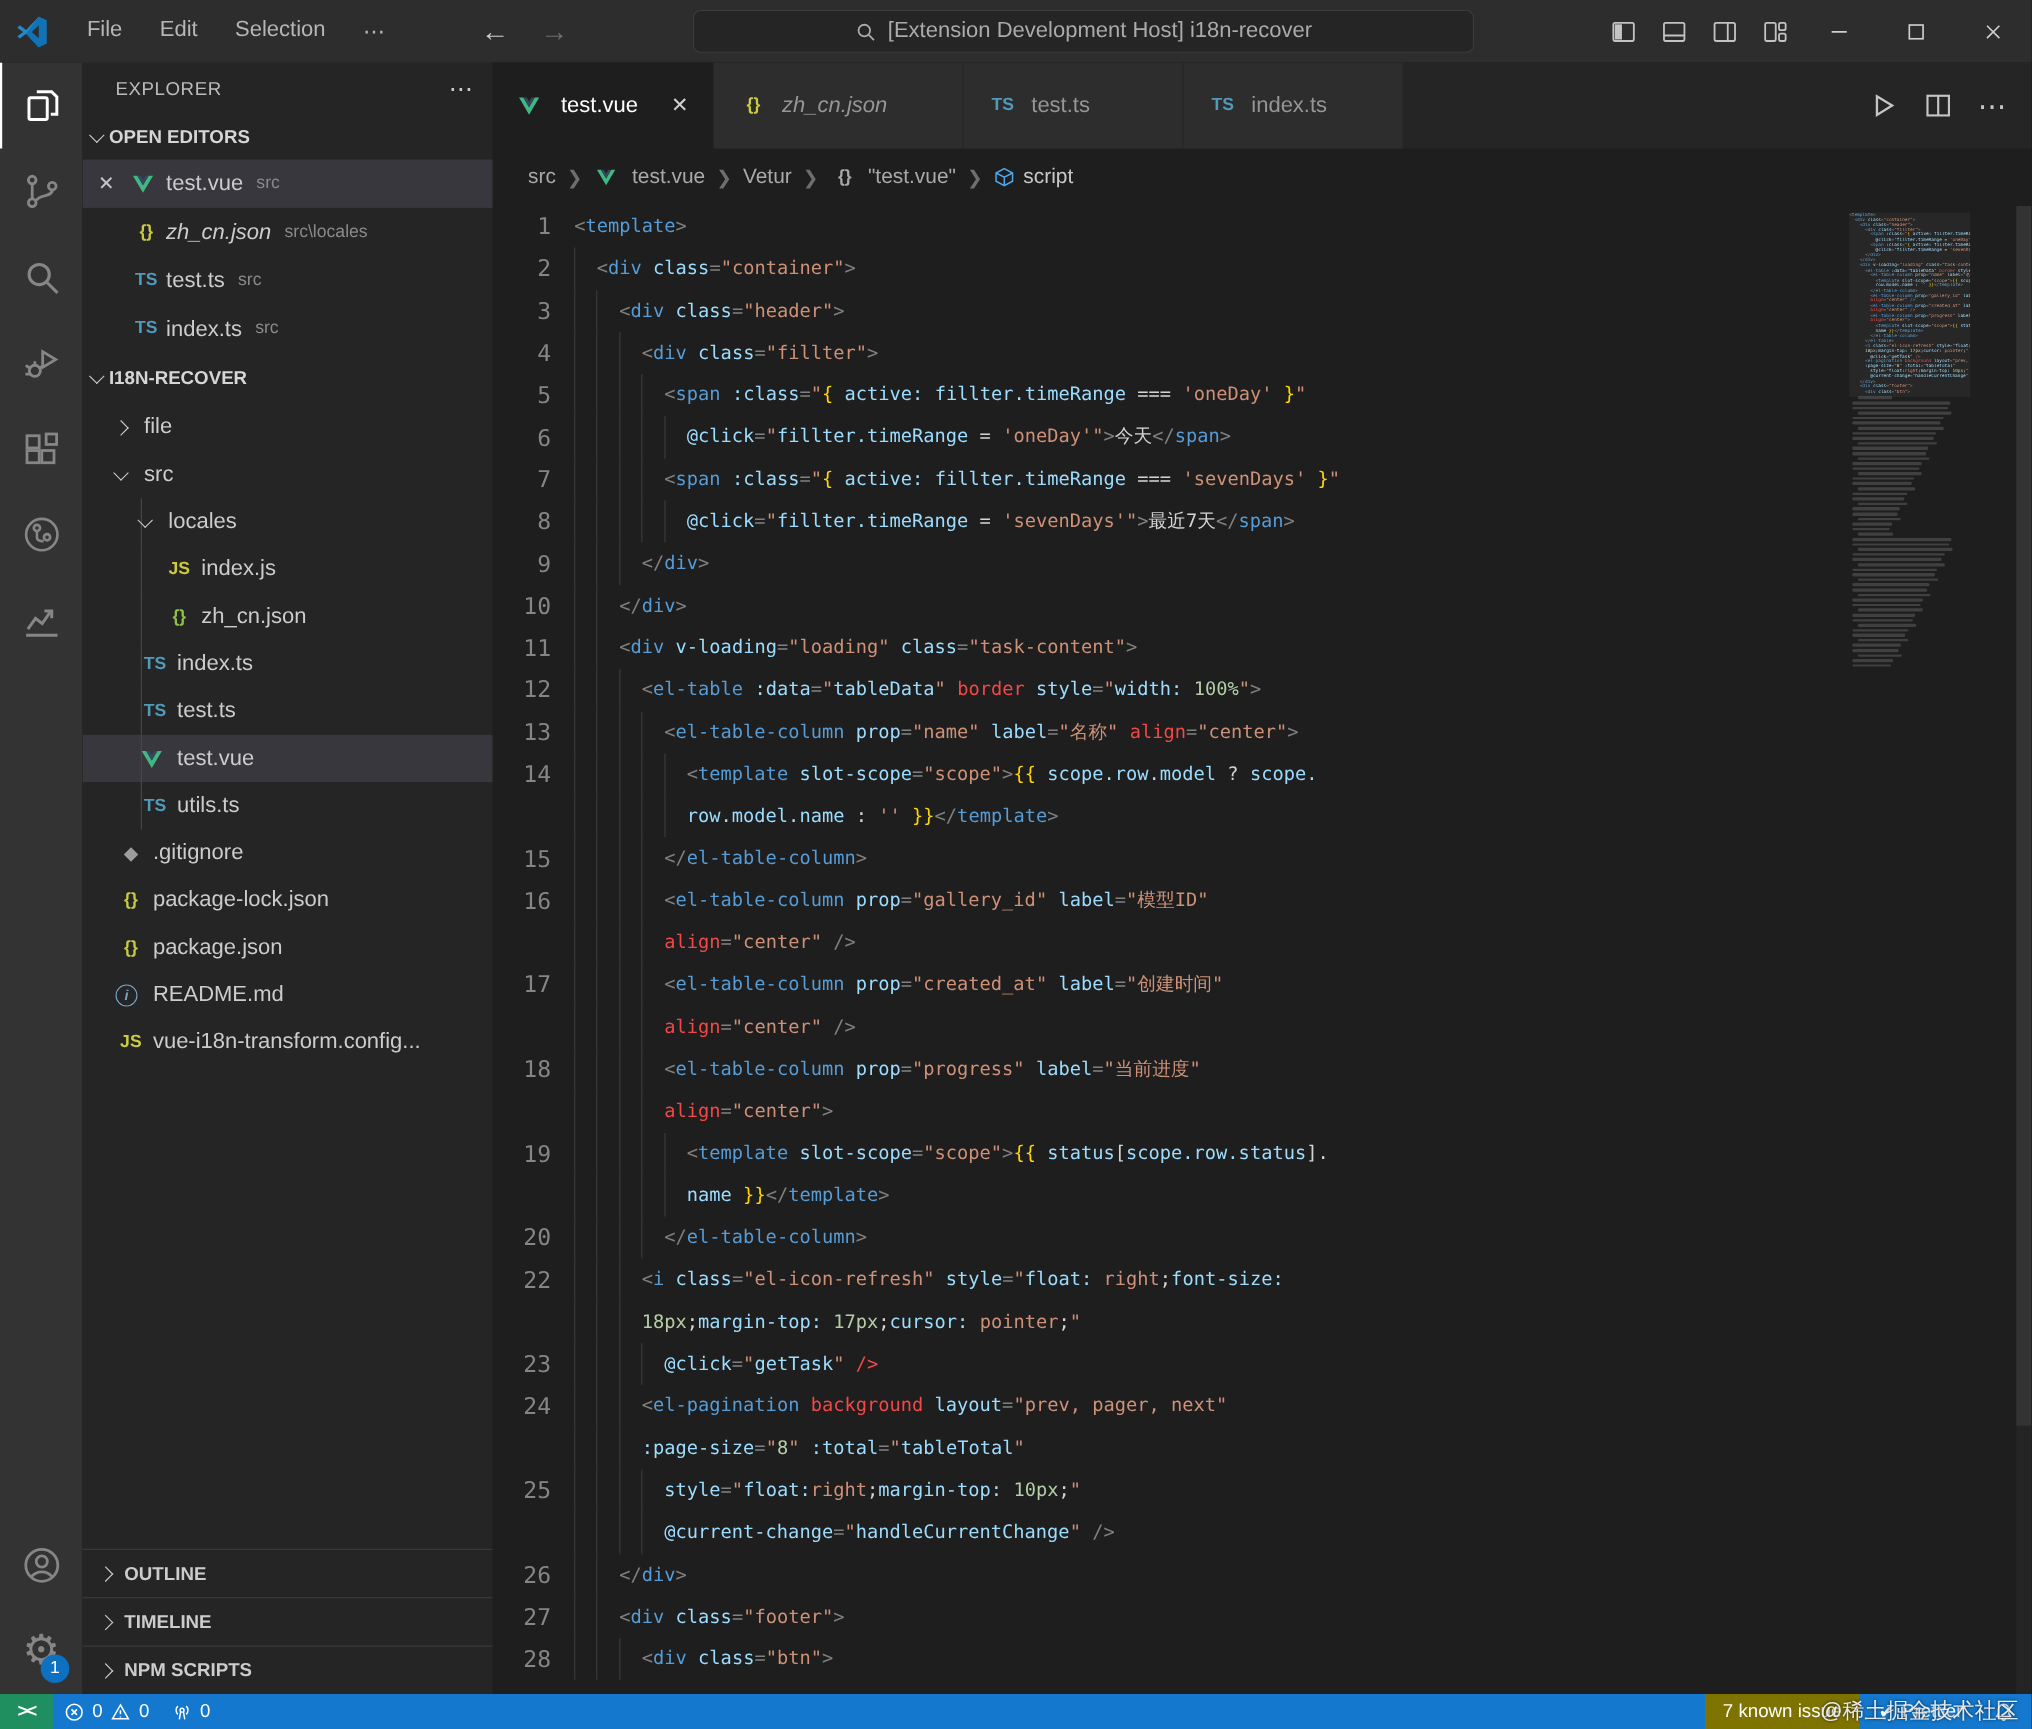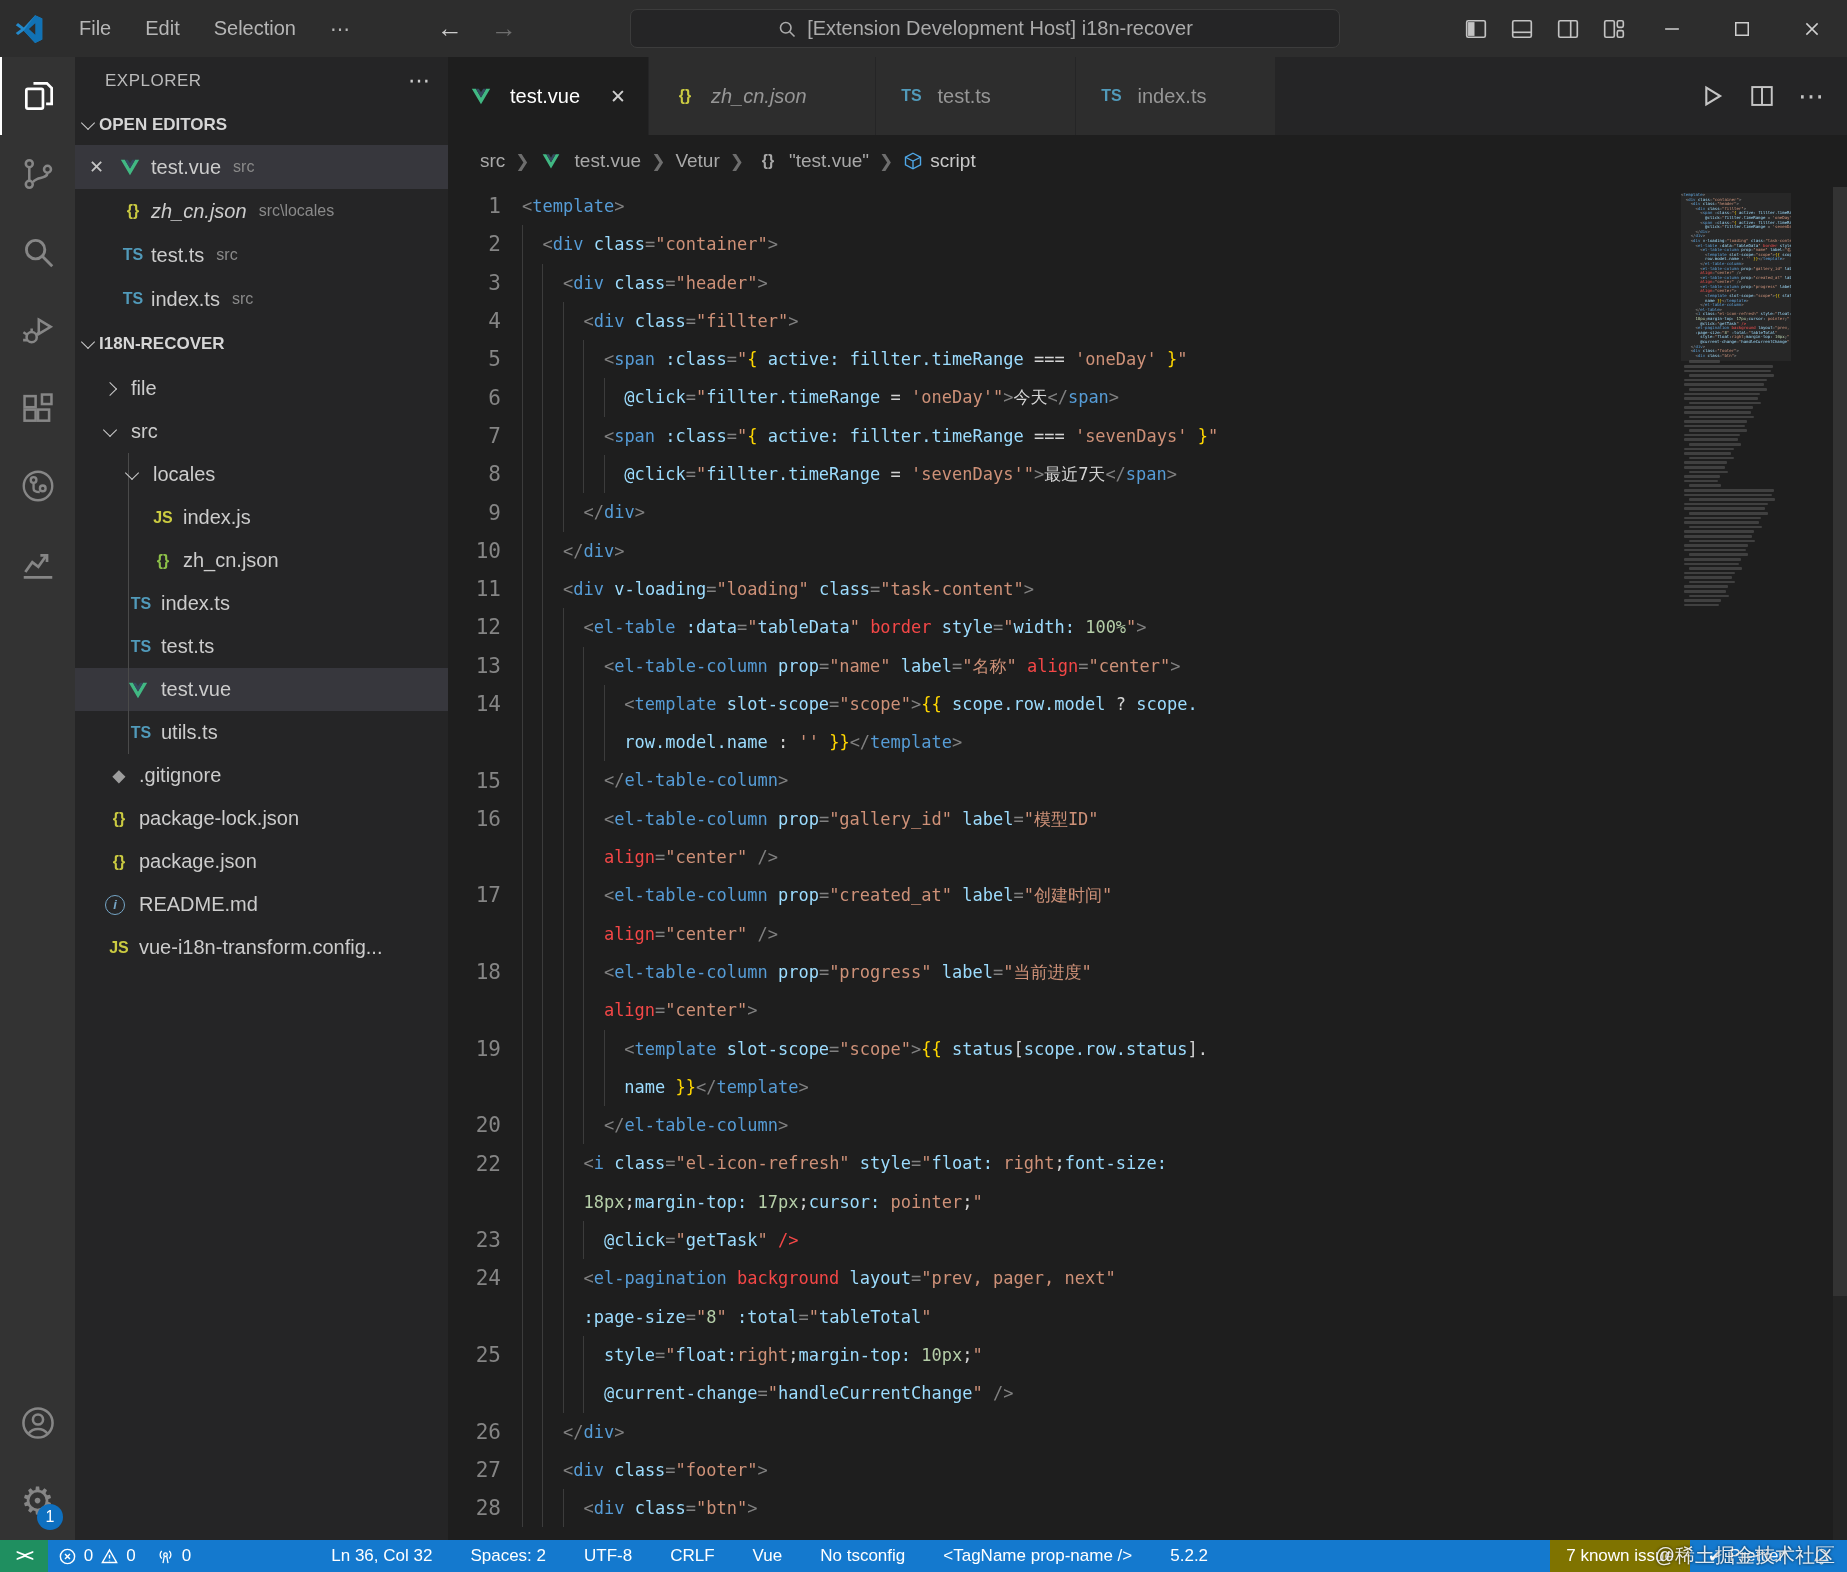--- a/index.html
+++ b/index.html
@@ -357,20 +357,34 @@
             <span class="fico" style="color:#cbcb41">{}</span>
             <span class="tlabel">package.json</span>
           </div>
           <div class="trow" style="padding-left: 30px;">
             <span class="cinfo">i</span>
             <span class="tlabel">README.md</span>
           </div>
           <div class="trow" style="padding-left: 30px;">
             <span class="fico" style="color:#cbcb41">JS</span>
             <span class="tlabel">vue-i18n-transform.config...</span>
+          </div>
+        </div>
+      <div class="sb-bottom" id="sbbottom">
+          <div class="sb-bot-sec">
+            <span class="chev right"></span>
+            <span>OUTLINE</span>
+          </div>
+          <div class="sb-bot-sec">
+            <span class="chev right"></span>
+            <span>TIMELINE</span>
+          </div>
+          <div class="sb-bot-sec">
+            <span class="chev right"></span>
+            <span>NPM SCRIPTS</span>
           </div>
         </div>
     </div>
 
     <div class="editor">
       <div class="tabbar">
         <div id="tabs" style="display:flex">
             <div class="tab active">
               <svg class="fico-svg" viewBox="0 0 24 24">
                 <path d="M2 4h4.4L12 13.6 17.6 4H22L12 21z" fill="#41b883"></path>
@@ -700,30 +714,20 @@
       <span>0</span>
     </div>
     <div class="st-item">
       <svg viewBox="0 0 16 16" fill="none" stroke="#fff" stroke-width="1.1">
           <circle cx="8" cy="6.5" r="1.5"></circle>
           <path d="M4.8 9.7a4.5 4.5 0 0 1 0-6.4M11.2 3.3a4.5 4.5 0 0 1 0 6.4M6.9 8 5.9 13.6M9.1 8l1 5.6"></path>
         </svg>
       <span>0</span>
     </div>
     <div class="st-gap"></div>
-    <div id="stitems" style="display:flex;height:100%;align-items:center;gap:18px">
-        <div class="st-item">Ln 36, Col 32</div>
-        <div class="st-item">Spaces: 2</div>
-        <div class="st-item">UTF-8</div>
-        <div class="st-item">CRLF</div>
-        <div class="st-item">Vue</div>
-        <div class="st-item">No tsconfig</div>
-        <div class="st-item">&lt;TagName prop-name /&gt;</div>
-        <div class="st-item">5.2.2</div>
-      </div>
     <div class="st-right">
       <div class="st-item st-issue">
           <span>7 known issue</span>
         </div>
       <div class="st-item" style="padding:0 18px">
         <span>✔</span>
         <span>Prettier</span>
       </div>
       <div class="st-item" style="padding-right:16px">
         <svg viewBox="0 0 16 16" fill="none" stroke="#fff" stroke-width="1.2">

